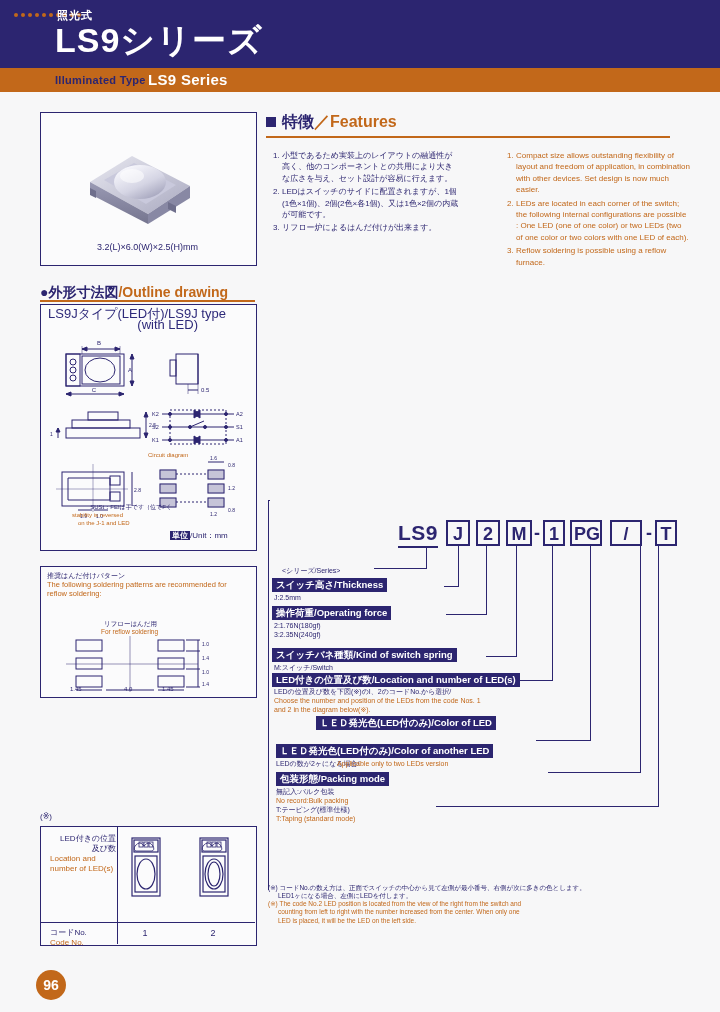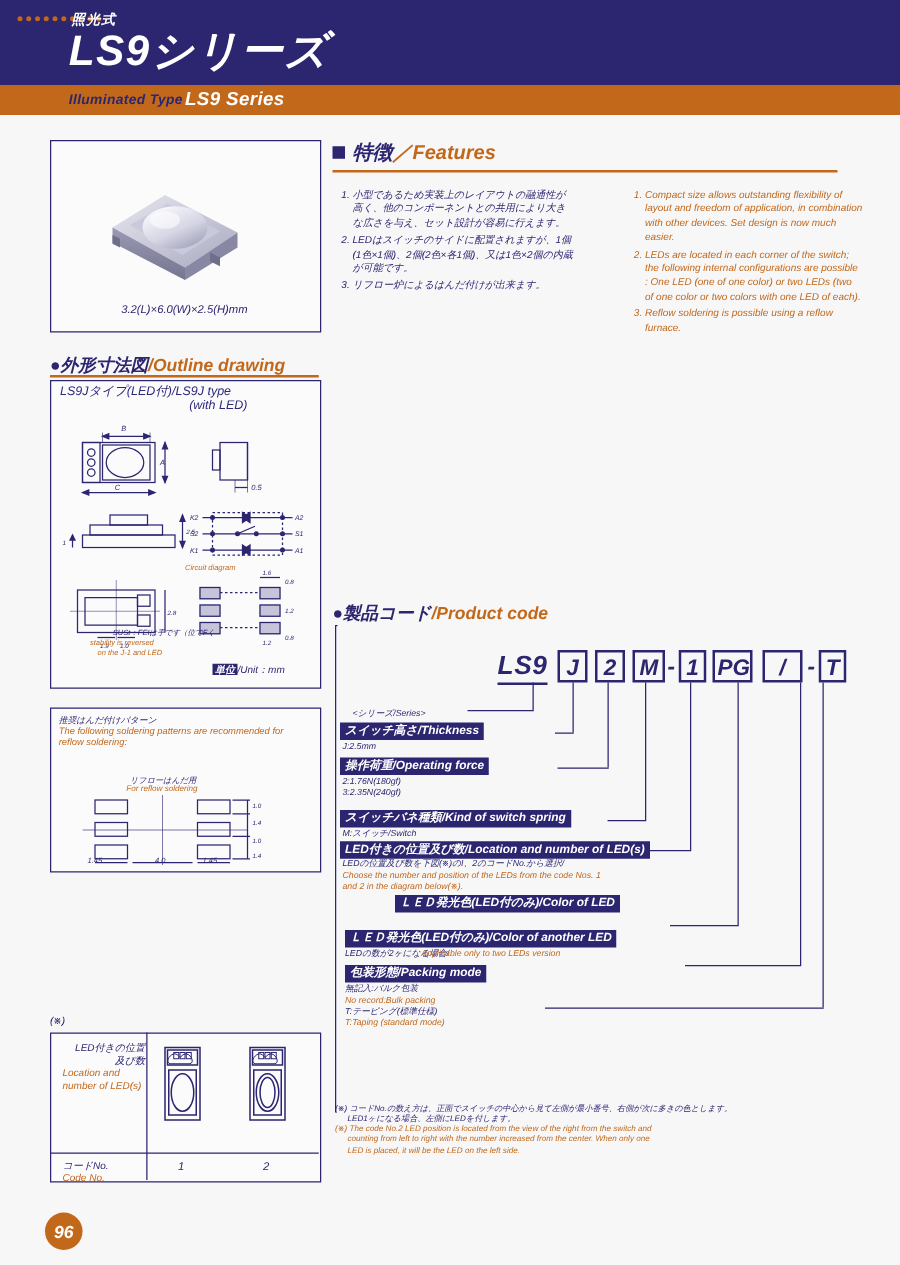--- a/index.html
+++ b/index.html
@@ -4,21 +4,21 @@
 <style>
   html,body{margin:0;padding:0;}
   body{
     width:720px;height:1012px;
     background:#f7f7f8;
     font-family:"Liberation Sans","DejaVu Sans",sans-serif;
     color:#2e2a7a;
     position:relative;
     overflow:hidden;
   }
-  .page{position:relative;width:720px;height:804px;font-style:italic;}
+  .page{position:relative;width:720px;height:804px;}
 
   
   .hdr-navy{
     position:absolute;left:0;top:0;width:720px;height:68px;
     background:#2c2570;
   }
   .dots{position:absolute;left:14px;top:13px;display:flex;gap:3px;}
   .dots i{width:4px;height:4px;background:#c2681a;border-radius:50%;display:block;}
   .hdr-sub-jp{
     position:absolute;left:57px;top:8px;
@@ -56,21 +56,21 @@
   .chip{position:absolute;left:72px;top:138px;width:130px;height:86px;}
   .cap-dim{
     position:absolute;left:40px;top:242px;width:215px;text-align:center;
     font-size:9px;color:#2c2570;
   }
 
   
   #outline-head{left:40px;top:284px;}
   #outline-rule{left:40px;top:300px;width:215px;}
   #outline-box{left:40px;top:304px;width:215px;height:245px;}
-  .od-title{position:absolute;left:48px;top:308px;font-size:10px;line-height:11px;}
+  .od-title{position:absolute;left:48px;top:308px;font-size:13px;line-height:11px;}
   .od-title .l2{display:block;text-align:right;width:150px;}
   .unit-lbl{position:absolute;left:170px;top:530px;font-size:8px;color:#2c2570;}
   .unit-lbl b{background:#2c2570;color:#fff;padding:0 2px;}
   .note-sm{position:absolute;font-size:6px;line-height:7.5px;}
 
   
   #solder-box{left:40px;top:566px;width:215px;height:130px;}
   .sb-jp{position:absolute;left:47px;top:571px;font-size:7px;color:#2c2570;}
   .sb-en{position:absolute;left:47px;top:580px;font-size:7.5px;line-height:9px;color:#c2681a;width:198px;}
   .sb-diag-jp{position:absolute;left:104px;top:620px;font-size:6.5px;color:#2c2570;}
@@ -406,23 +406,20 @@
     </ol>
   </div>
   <div class="feat-col" id="feat-en">
     <ol>
       <li>Compact size allows outstanding flexibility of layout and freedom of application, in combination with other devices. Set design is now much easier.</li>
       <li>LEDs are located in each corner of the switch; the following internal configurations are possible : One LED (one of one color) or two LEDs (two of one color or two colors with one LED of each).</li>
       <li>Reflow soldering is possible using a reflow furnace.</li>
     </ol>
   </div>
 
-  <div class="sec-head" id="pc-head">
-    <span class="jp">●製品コード</span><span class="en">/Product code</span>
-  </div>
 
   <div class="code-row">
     <div class="code-ls9">LS9</div>
     <div class="cbox" style="left:180px;width:24px;">J</div>
     <div class="cbox" style="left:210px;width:24px;">2</div>
     <div class="cbox" style="left:240px;width:26px;">M</div>
     <div class="cdash" style="left:268px;">-</div>
     <div class="cbox" style="left:277px;width:22px;">1</div>
     <div class="cbox" style="left:304px;width:32px;">PG</div>
     <div class="cbox" style="left:344px;width:32px;">/</div>

